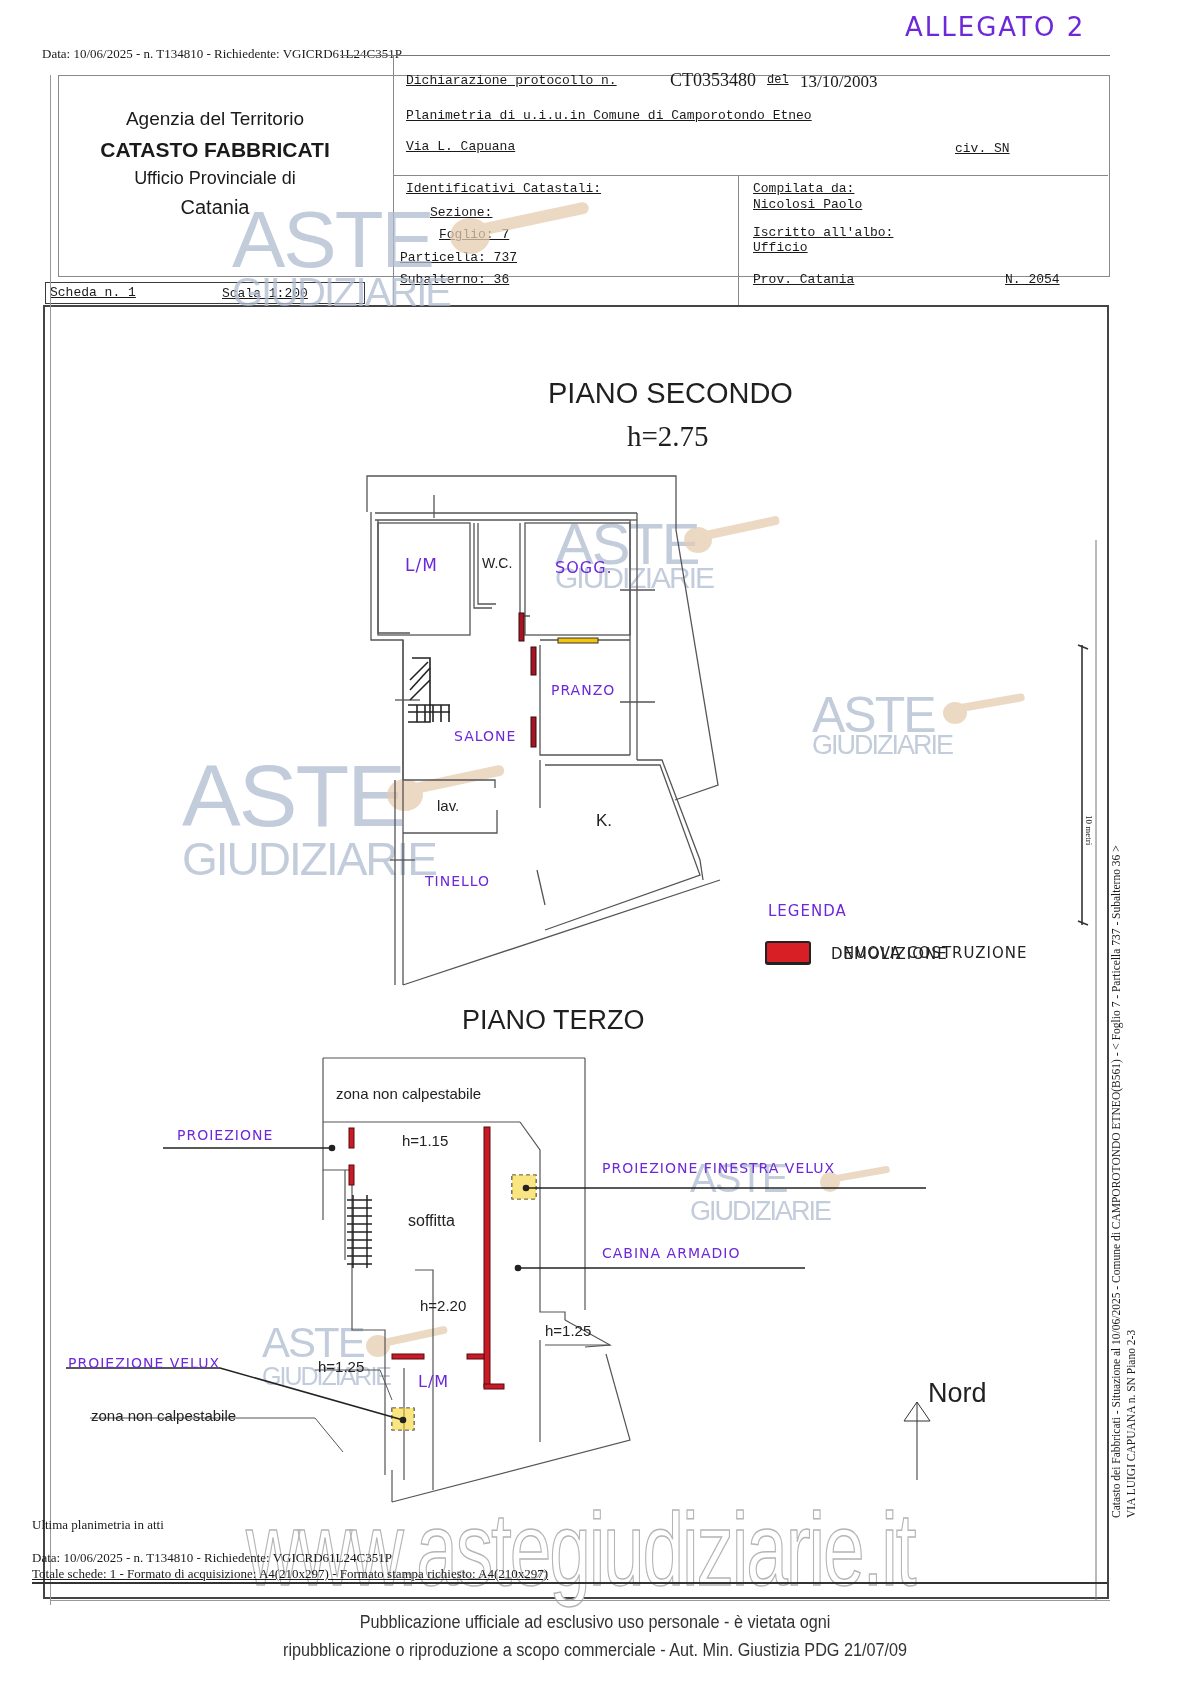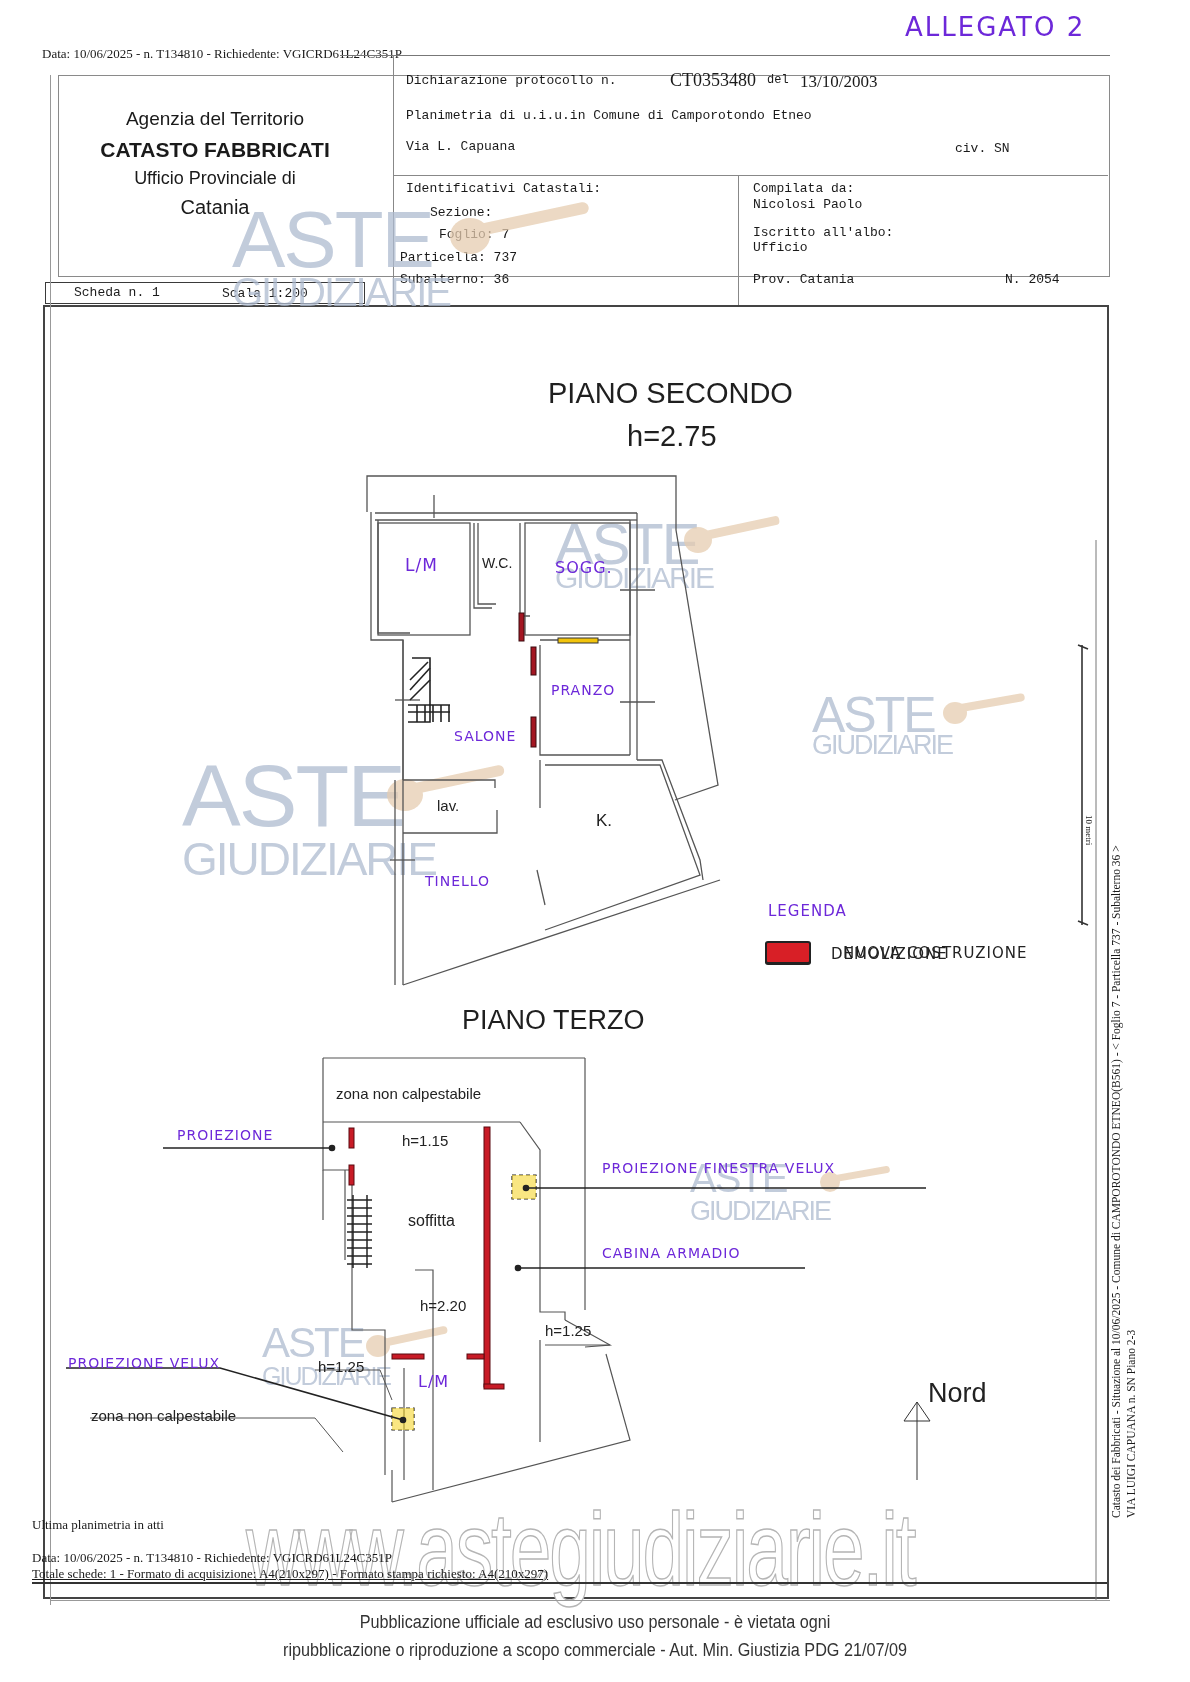--- a/index.html
+++ b/index.html
@@ -1,19 +1,19 @@
 <!DOCTYPE html>
 <html><head>
 <meta charset="utf-8">
 <style>
   html, body { margin:0; padding:0; background:#ffffff; }
   body { width:1190px; height:1682px; position:relative; overflow:hidden; font-family:"Liberation Sans", sans-serif; color:#1a1a1a; }
   .abs { position:absolute; }
   .serif { font-family:"Liberation Serif", serif; }
-  .mono { font-family:"Liberation Mono", monospace; }
+  .mono { font-family:"Liberation Mono", monospace;text-decoration:underline; }
   .hand { font-family:"DejaVu Sans", sans-serif; color:#6d28d9; letter-spacing:1px; font-weight:normal; }
   .frame { position:absolute; border:1px solid #8a8a8a; }
   .thick { border:2px solid #3a3a3a; }
   .hdr-text { font-size:13px; white-space:nowrap; }
   .ag { font-weight:normal; text-align:center; width:300px; }
   .wm { color:#aebbd0; opacity:0.75; font-family:"Liberation Sans", sans-serif; line-height:1; letter-spacing:-2px; }
   .rot { transform-origin:left top; transform:rotate(-90deg); white-space:nowrap; font-size:11.5px; }
   .plan-label { font-size:15px; color:#222; white-space:nowrap; }
   .title-big { font-size:29px; color:#1f1f1f; white-space:nowrap; }
   .legend-swatch { width:42px; height:19px; border:2px solid #222; border-radius:3px; }
@@ -52,21 +52,21 @@
 <div class="abs mono hdr-text" style="left:400px; top:272px;">Subalterno: 36</div>
 
 <div class="abs mono hdr-text" style="left:753px; top:181px;">Compilata da:</div>
 <div class="abs mono hdr-text" style="left:753px; top:197px;">Nicolosi Paolo</div>
 <div class="abs mono hdr-text" style="left:753px; top:225px;">Iscritto all'albo:</div>
 <div class="abs mono hdr-text" style="left:753px; top:240px;">Ufficio</div>
 <div class="abs mono hdr-text" style="left:753px; top:272px;">Prov. Catania</div>
 <div class="abs mono hdr-text" style="left:1005px; top:272px;">N. 2054</div>
 
 <div class="abs thick" style="left:45px; top:282px; width:318px; height:20px; border-width:1.5px;"></div>
-<div class="abs mono" style="left:50px; top:285px; font-size:13px;padding-left:24px;">Scheda n. 1</div>
+<div class="abs mono" style="left:50px; top:285px; font-size:13px;">Scheda n. 1</div>
 <div class="abs mono" style="left:222px; top:286px; font-size:13px;">Scala 1:200</div>
 
 <div class="abs" style="left:43px; top:305px; width:1062px; height:1290px; border:2px solid #444;"></div>
 <div class="abs" style="left:50px; top:75px; height:1530px; border-left:1px solid #999;"></div>
 
 <div class="abs wm" style="left:232px; top:200px; font-size:80px;">ASTE</div>
 <div class="abs wm" style="left:232px; top:272px; font-size:40px;">GIUDIZIARIE</div>
 <div class="abs wm" style="left:555px; top:515px; font-size:58px;">ASTE</div>
 <div class="abs wm" style="left:555px; top:563px; font-size:30px;">GIUDIZIARIE</div>
 <div class="abs wm" style="left:812px; top:690px; font-size:50px;">ASTE</div>
@@ -89,21 +89,21 @@
     <rect x="405" y="785" width="100" height="11" rx="5" transform="rotate(-12 405 785)"></rect>
     <ellipse cx="405" cy="795" rx="18" ry="16"></ellipse>
     <rect x="378" y="1340" width="70" height="8" rx="4" transform="rotate(-12 378 1340)"></rect>
     <ellipse cx="378" cy="1346" rx="12" ry="11"></ellipse>
     <rect x="830" y="1176" width="60" height="7" rx="3" transform="rotate(-10 830 1176)"></rect>
     <ellipse cx="830" cy="1182" rx="10" ry="10"></ellipse>
   </g>
 </svg>
 
 <div class="abs title-big" style="left:548px; top:377px;">PIANO SECONDO</div>
-<div class="abs title-big" style="left:627px; top:420px;">h=2.75</div>
+<div class="abs title-big" style="left:627px; top:420px;font-family:Liberation Serif, serif;">h=2.75</div>
 
 <svg class="abs" style="left:0; top:0;" width="1190" height="1682">
   <g fill="none" stroke="#555" stroke-width="1.3">
 
     <polyline points="367,512 367,476 676,476 676,530"></polyline>
 
     <polyline points="371,512 371,640 403,640 403,985"></polyline>
     <polyline points="378,520 378,633 410,633"></polyline>
 
     <line x1="375" y1="513" x2="637" y2="513"></line>

